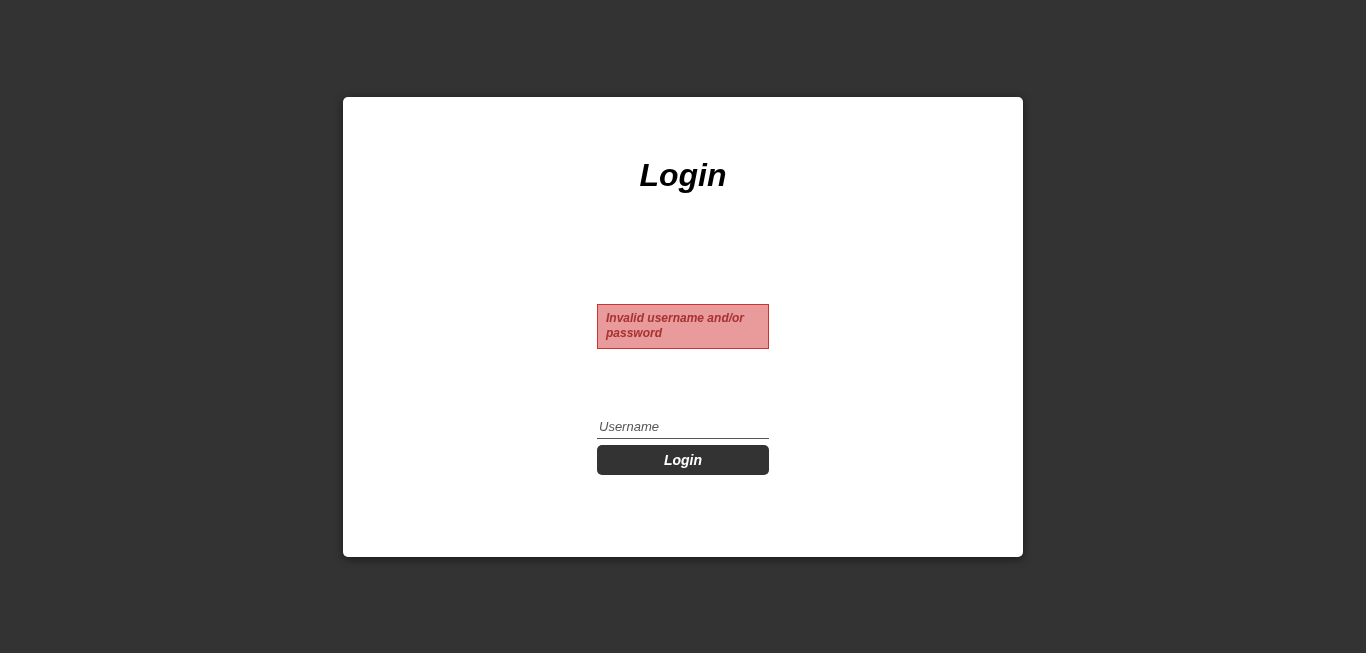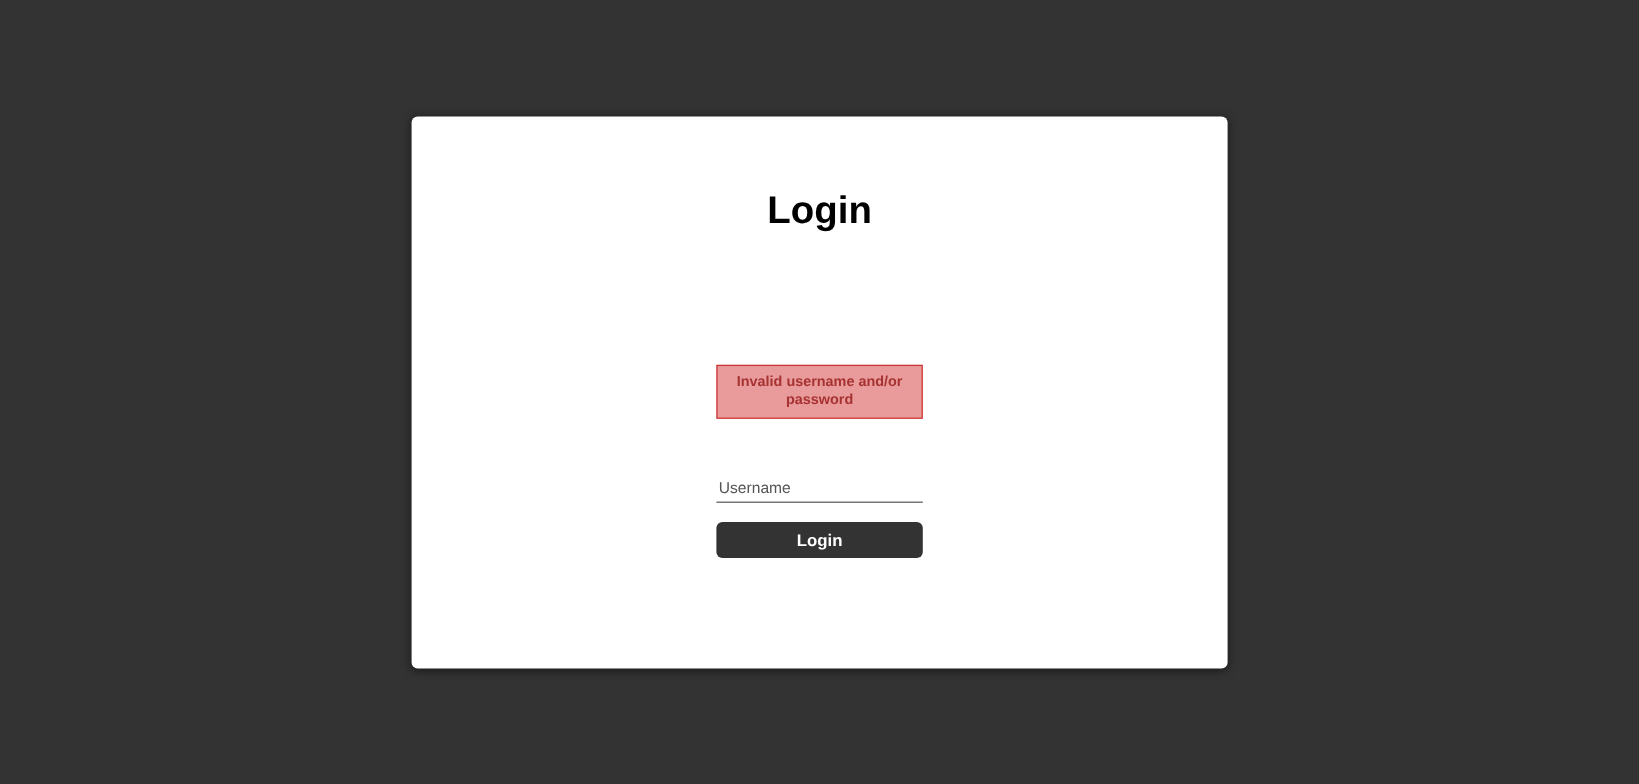--- a/index.html
+++ b/index.html
@@ -1,18 +1,19 @@
 <!DOCTYPE html>
 <html><head>
   <meta charset="utf-8">
   <style>
     * {
       box-sizing: border-box;
       margin: 0;
       padding: 0;
+      font-style: italic;
     }
     body {
       background-color: #333333;
       width: 1366px;
       height: 653px;
       font-family: Arial, Helvetica, sans-serif;
       display: flex;
       align-items: center;
       justify-content: center;
     }
@@ -33,37 +34,36 @@
       color: #000000;
       margin-bottom: 110px;
     }
     .error-box {
       width: 172px;
       background-color: #e99a9a;
       border: 1px solid #cc3333;
       color: #a73232;
       font-size: 12px;
       font-weight: bold;
-      text-align: center;
+      text-align: left;
       padding: 6px 8px;
       line-height: 1.3;
-      margin-bottom: 44px;
+      margin-bottom: 64px;
     }
     .form-row {
       width: 172px;
     }
     .text-input {
       width: 100%;
       border: none;
       border-bottom: 1px solid #555555;
       font-size: 13px;
       color: #000000;
       padding: 6px 2px 4px 2px;
       outline: none;
-      margin-bottom: 10px;
       background: transparent;
       font-family: Arial, Helvetica, sans-serif;
     }
     .text-input::placeholder {
       color: #555555;
     }
     .login-button {
       width: 172px;
       background-color: #333333;
       color: #ffffff;

